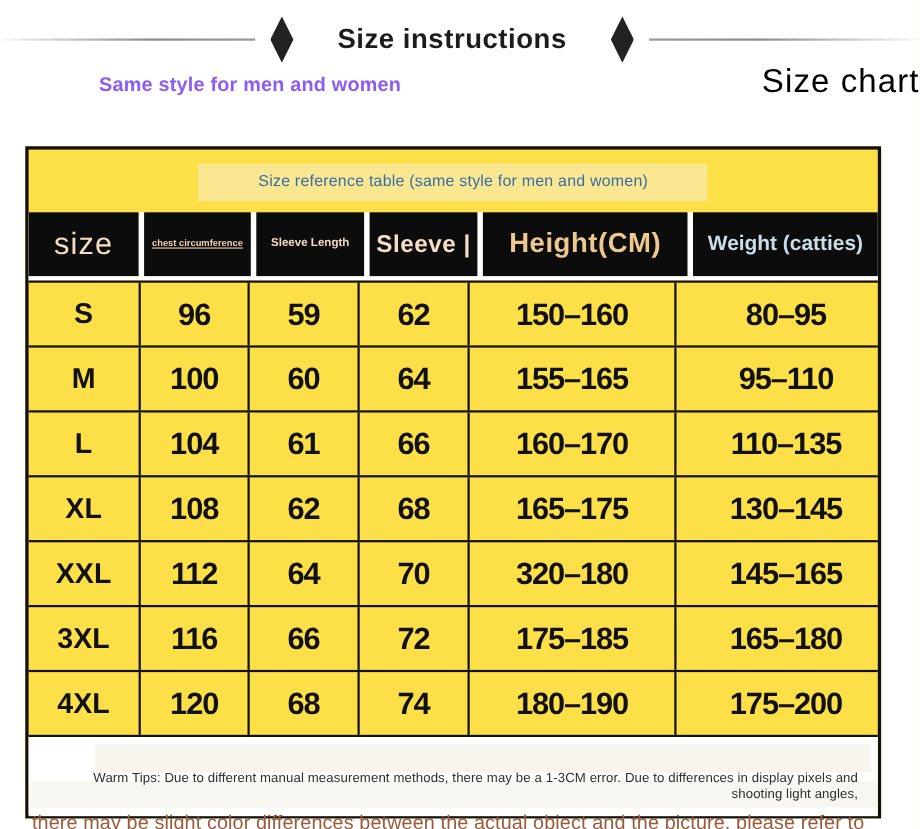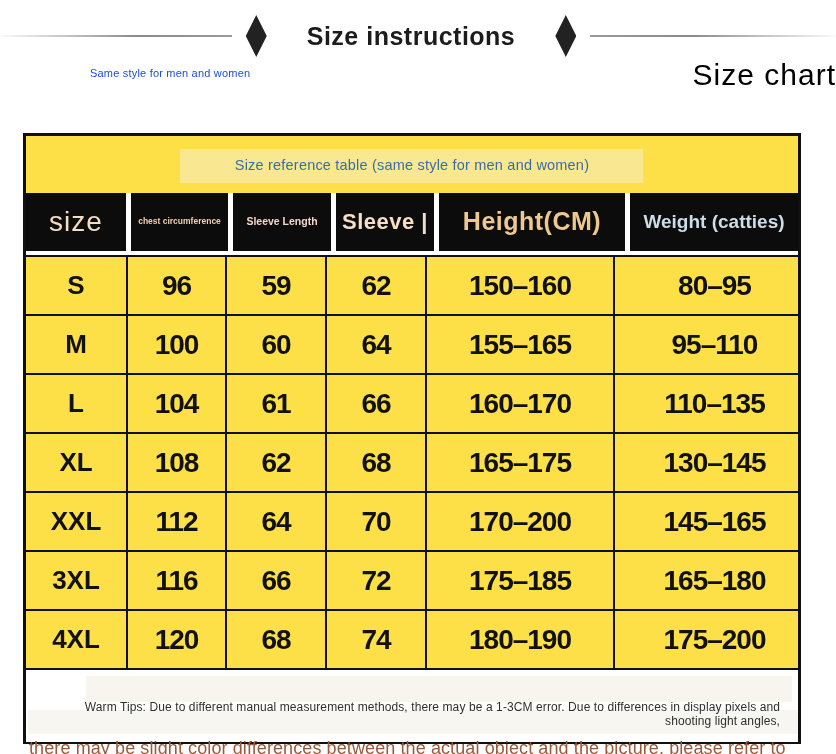--- a/index.html
+++ b/index.html
@@ -13,22 +13,22 @@
   .hline { height:2px; flex:0 0 auto; }
   .hline.left  { width:238px; background:linear-gradient(to right, rgba(150,150,150,0), #8a8a8a 60%, #9a9a9a); }
   .hline.right { width:252px; background:linear-gradient(to left,  rgba(150,150,150,0), #8a8a8a 60%, #9a9a9a); }
   .diamond { width:21px; height:42px; background:#222;
              clip-path:polygon(50% 0%, 100% 50%, 50% 100%, 0% 50%);
              margin:0 14px; flex:0 0 auto; }
   .banner h1 { font-size:25px; font-weight:600; color:#1c1c1c; letter-spacing:.5px;
                margin:0 26px; white-space:nowrap; }
 
   
-  .unisex-note { position:absolute; left:90px; top:67px; font-size:11px;
-                 font-weight:400; color:#1d4ed8; letter-spacing:.2px; }
+  .unisex-note { position:absolute; left:90px; top:67px; font-size:18px;
+                 font-weight:700; color:#8b5cf6; letter-spacing:.2px; }
   .size-chart-heading { position:absolute; left:0; top:58px; width:836px;
                  text-align:right; font-size:30px; font-weight:400;
                  color:#000000; letter-spacing:1px;padding-left:41px; }
 
   
   .size-table { position:absolute; left:23px; top:133px; width:778px; height:611px;
                 border:3px solid #101010; background:#fde047; }
   .caption { height:57px; display:flex; align-items:center; justify-content:center;
              font-size:14.5px; font-weight:500; color:#3a6da8; letter-spacing:.2px;
              background:
@@ -77,21 +77,21 @@
     <span class="hline right"></span>
   </div>
 
   <div class="unisex-note">Same style for men and women</div>
   <div class="size-chart-heading">Size chart</div>
 
   <div class="size-table">
     <div class="caption">Size reference table (same style for men and women)</div>
     <div class="thead" id="thead">
         <div class="th c0" style="color: rgb(244, 221, 194);">size</div>
-        <div class="th c1" style="color: rgb(240, 210, 180);">chest circumference</div>
+        <div class="th c1" style="color: rgb(240, 210, 180); text-decoration: underline;">chest circumference</div>
         <div class="th c2" style="color: rgb(242, 216, 200);">Sleeve Length</div>
         <div class="th c3" style="color: rgb(246, 223, 196);">Sleeve |</div>
         <div class="th c4" style="color: rgb(238, 201, 143);">Height(CM)</div>
         <div class="th c5" style="color: rgb(204, 221, 232);">Weight (catties)</div>
       </div>
     <div class="tbody" id="tbody">
         <div class="tr">
           <div class="td sz">S</div>
           <div class="td">96</div>
           <div class="td">59</div>
@@ -121,21 +121,21 @@
           <div class="td">62</div>
           <div class="td">68</div>
           <div class="td">165–175</div>
           <div class="td">130–145</div>
         </div>
         <div class="tr">
           <div class="td sz">XXL</div>
           <div class="td">112</div>
           <div class="td">64</div>
           <div class="td">70</div>
-          <div class="td">170–200</div>
+          <div class="td">320–180</div>
           <div class="td">145–165</div>
         </div>
         <div class="tr">
           <div class="td sz">3XL</div>
           <div class="td">116</div>
           <div class="td">66</div>
           <div class="td">72</div>
           <div class="td">175–185</div>
           <div class="td">165–180</div>
         </div>

